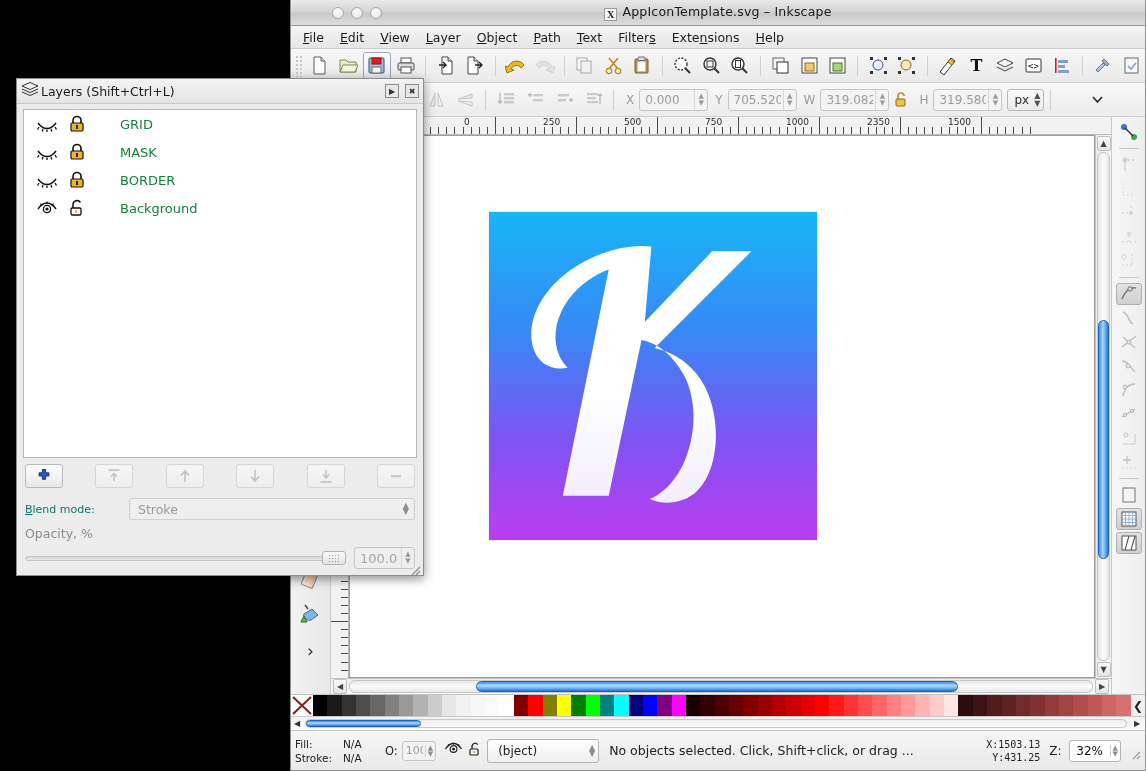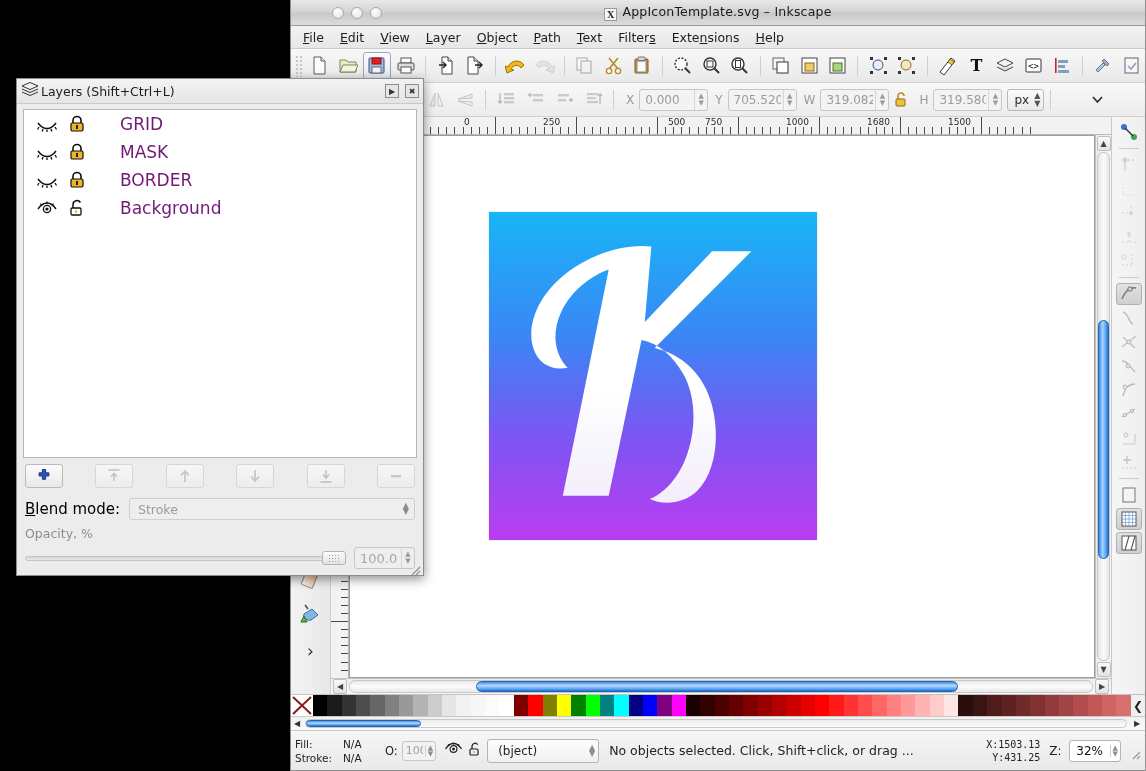--- a/index.html
+++ b/index.html
@@ -189,29 +189,29 @@
      padding:0 4px; }
   .ld-header .lbl { font-size:12.5px; color:#1d1d1d; flex:1 1 auto; }
   .ld-hbtn { width:14px; height:14px; border:1px solid #8e8e8e; background:#e6e6e6;
      display:flex; align-items:center; justify-content:center; font-size:8px; color:#333;
      margin-left:6px; }
   .ld-list { flex:1 1 auto; margin:5px 6px 0 6px; background:#fff; border:1px solid #b6b6b6;
      overflow:hidden; }
   .layer-row { height:28px; display:flex; align-items:center; padding-left:8px; gap:0; }
   .layer-eye { width:30px; display:flex; align-items:center; justify-content:center; }
   .layer-lock { width:30px; display:flex; align-items:center; justify-content:center; }
-  .layer-name { font-size:17px; color:#701a75; padding-left:28px; }
+  .layer-name { font-size:13px; color:#15803d; padding-left:28px; }
   .ld-buttons { height:36px; flex:0 0 36px; display:flex; align-items:center;
      padding:0 8px; gap:0; }
   .lbtn { width:38px; height:24px; border:1px solid #b9b9b9; border-radius:3px;
      background:linear-gradient(to bottom,#fcfcfc,#e8e8e8);
      display:flex; align-items:center; justify-content:center; }
   .lbtn.ghost { border-color:#d6d6d6; background:linear-gradient(to bottom,#f6f6f6,#ededed); }
   .ld-blend { height:30px; flex:0 0 30px; display:flex; align-items:center; padding:0 8px; gap:8px; }
-  .ld-blend .lbl { font-size:15px; color:#000000; width:96px; }
+  .ld-blend .lbl { font-size:11px; color:#0f766e; width:96px; }
   .blendsel { flex:1 1 auto; height:22px; border:1px solid #cfcfcf; border-radius:3px;
      background:#eeeeee; display:flex; align-items:center; justify-content:space-between;
      padding:0 5px 0 8px; font-size:12.5px; color:#9b9b9b; }
   .ld-opacity-lbl { font-size:12.5px; color:#8d8d8d; padding:2px 0 0 8px; }
   .ld-opacity-row { height:34px; flex:0 0 34px; display:flex; align-items:center;
      padding:0 8px; gap:8px; }
   .slider { flex:1 1 auto; height:10px; position:relative; }
   .slider .track { position:absolute; left:0; right:0; top:3px; height:5px;
      background:linear-gradient(to bottom,#d5d5d5,#e9e9e9); border:1px solid #c4c4c4; border-radius:3px; }
   .slider .knob { position:absolute; right:0px; top:-2px; width:24px; height:14px;
@@ -581,24 +581,24 @@
         <div style="margin-top:16px;font-size:17px;color:#333;line-height:17px;">›</div>
       </div>
 
       <div class="canvas-col">
 
         <div class="hruler">
           <div class="rlabel" style="left:2px;">0</div>
           <div class="rlabel" style="left:62px;">-250</div>
           <div class="rlabel" style="left:133px;">0</div>
           <div class="rlabel" style="left:212px;">250</div>
-          <div class="rlabel" style="left:293px;margin-left:44px;">500</div>
+          <div class="rlabel" style="left:293px;">500</div>
           <div class="rlabel" style="left:374px;">750</div>
           <div class="rlabel" style="left:455px;">1000</div>
-          <div class="rlabel" style="left:536px;">1680</div>
+          <div class="rlabel" style="left:536px;">2350</div>
           <div class="rlabel" style="left:617px;">1500</div>
           <div id="hticks">
               <div class="rtick" style="left: 2px; top: 0px; height: 17px;"></div>
               <div class="rtick" style="left: 10px; top: 10px; height: 7px;"></div>
               <div class="rtick" style="left: 18px; top: 10px; height: 7px;"></div>
               <div class="rtick" style="left: 26px; top: 10px; height: 7px;"></div>
               <div class="rtick" style="left: 34px; top: 10px; height: 7px;"></div>
               <div class="rtick" style="left: 43px; top: 10px; height: 7px;"></div>
               <div class="rtick" style="left: 51px; top: 10px; height: 7px;"></div>
               <div class="rtick" style="left: 59px; top: 10px; height: 7px;"></div>

